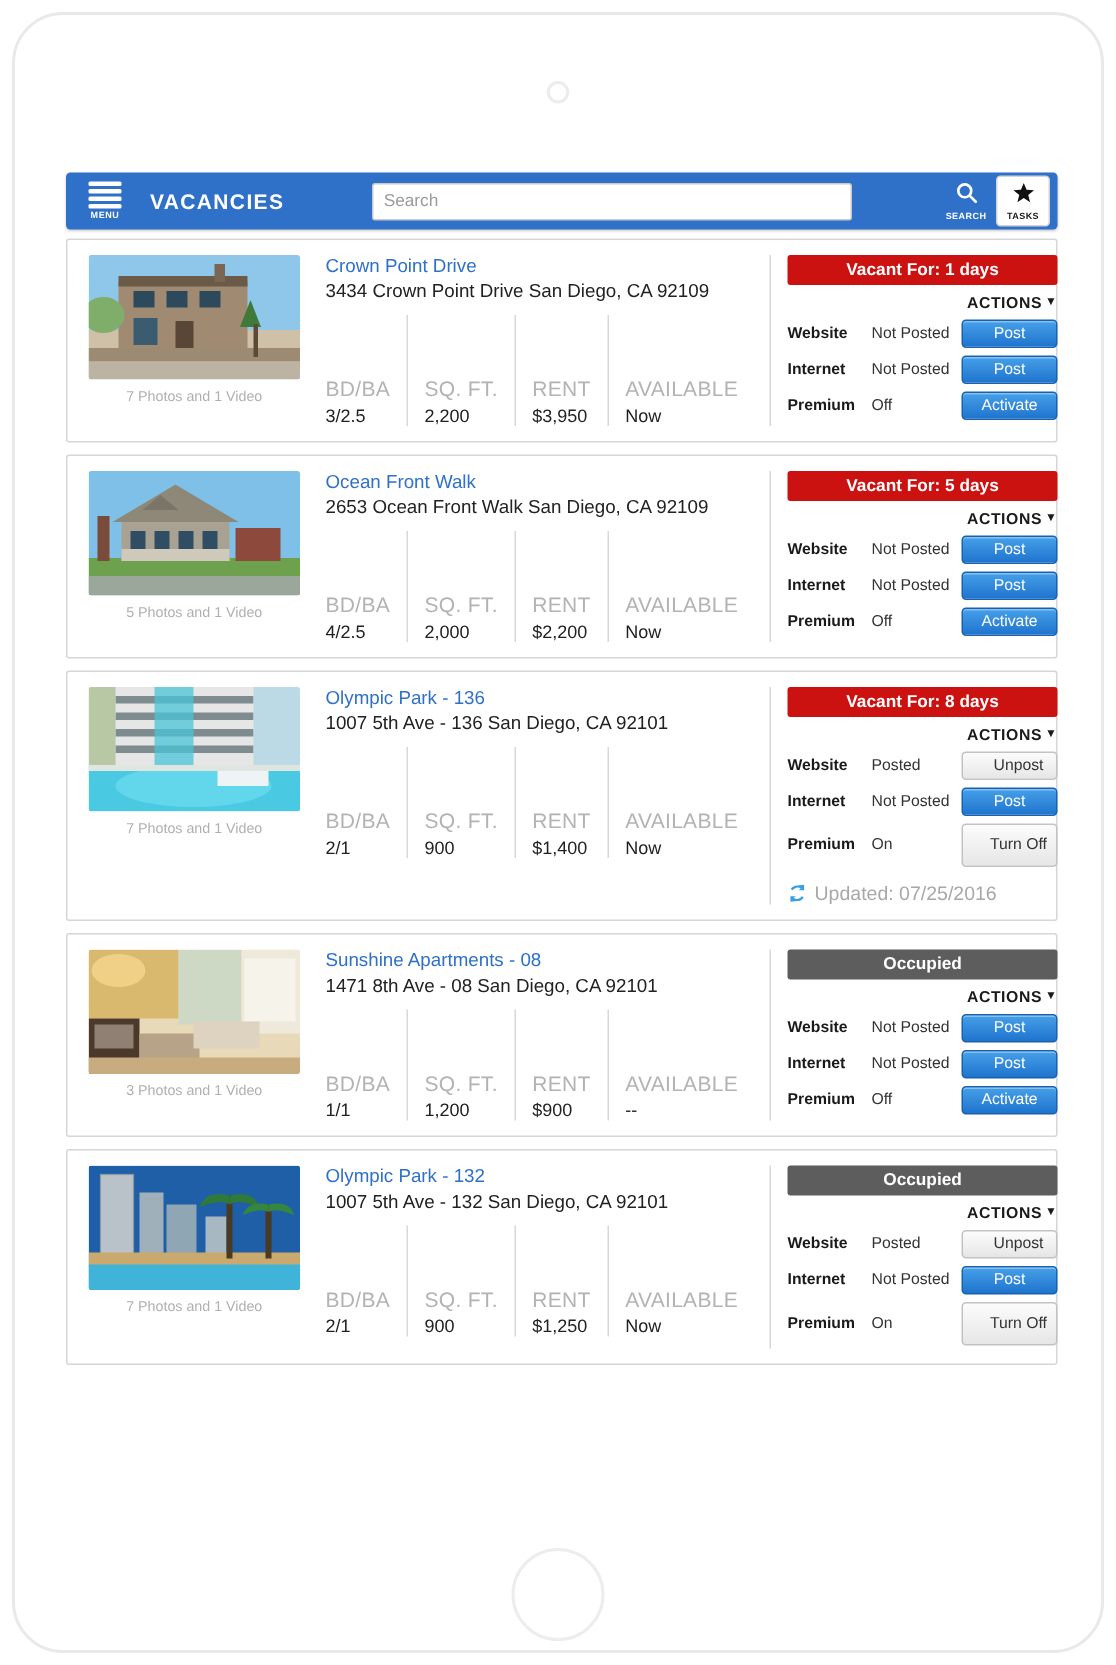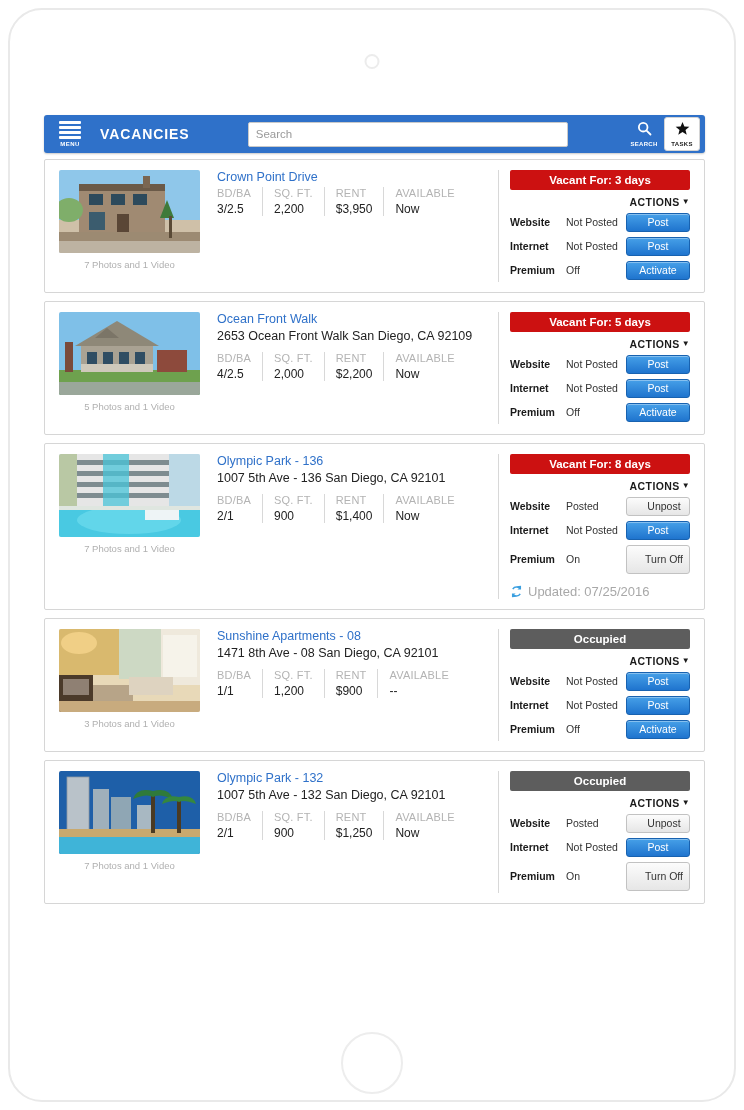--- a/index.html
+++ b/index.html
@@ -142,23 +142,24 @@
     font-size: 12.5px; color: #222222;
     margin-bottom: 9px;
   }
   .specs { display: flex; }
   .spec {
     padding: 0 11px;
     border-left: 1px solid #d8d8d8;
   }
   .spec:first-child { padding-left: 0; border-left: none; }
   .spec .sh {
-    font-size: 11px; color: #b3b3b3;
+    font-size: 14px; color: #b3b3b3;
     letter-spacing: .2px; margin-bottom: 3px;
     white-space: nowrap;
+    margin-top: 41px;
   }
   .spec .sv {
     font-size: 12px; color: #222222;
     white-space: nowrap;
   }
 
   
   .act-col {
     width: 206px; flex: 0 0 206px;
     border-left: 1px solid #d8d8d8;
@@ -292,41 +293,42 @@
                 <rect y="71" width="141" height="12" fill="#bdb3a2"></rect>
                 <path d="M108 30 l7 18 -14 0 z" fill="#3f7a3a"></path>
                 <rect x="110" y="46" width="3" height="22" fill="#5a4a36"></rect>
                 <ellipse cx="10" cy="40" rx="14" ry="12" fill="#7fae6a"></ellipse>
               </svg>
             </div>
             <div class="photo-caption">7 Photos and 1 Video</div>
           </div>
           <div class="info-col">
             <div class="prop-name">Crown Point Drive</div>
+            <div class="prop-addr">3434 Crown Point Drive San Diego, CA 92109</div>
             <div class="specs">
               <div class="spec">
                 <div class="sh">BD/BA</div>
                 <div class="sv">3/2.5</div>
               </div>
               <div class="spec">
                 <div class="sh">SQ. FT.</div>
                 <div class="sv">2,200</div>
               </div>
               <div class="spec">
                 <div class="sh">RENT</div>
                 <div class="sv">$3,950</div>
               </div>
               <div class="spec">
                 <div class="sh">AVAILABLE</div>
                 <div class="sv">Now</div>
               </div>
             </div>
           </div>
           <div class="act-col">
-            <div class="status-banner vacant">Vacant For: 3 days</div>
+            <div class="status-banner vacant">Vacant For: 1 days</div>
             <div class="actions-label">ACTIONS<span class="caret">▼</span></div>
             <div class="ch-row">
               <div class="ch-name">Website</div>
               <div class="ch-state">Not Posted</div>
               <div class="btn primary">Post</div>
             </div>
             <div class="ch-row">
               <div class="ch-name">Internet</div>
               <div class="ch-state">Not Posted</div>
               <div class="btn primary">Post</div>

